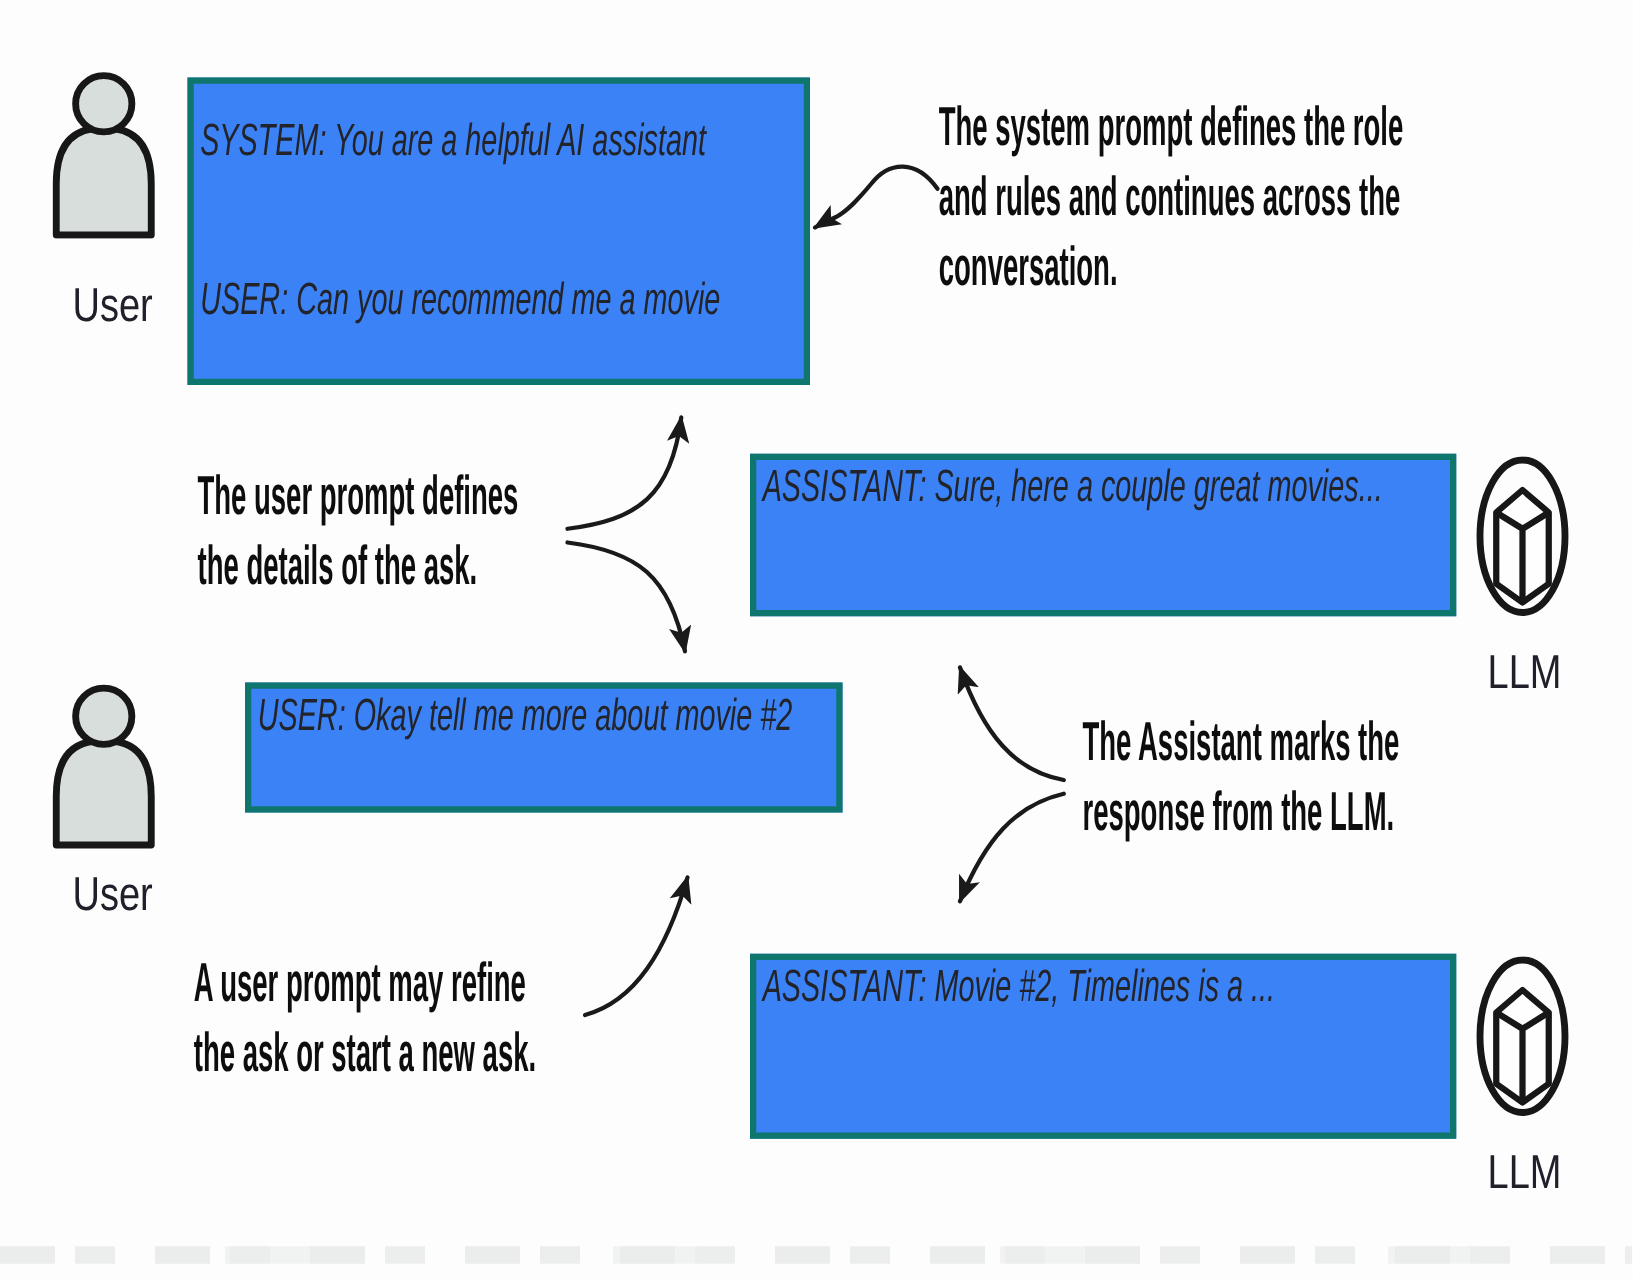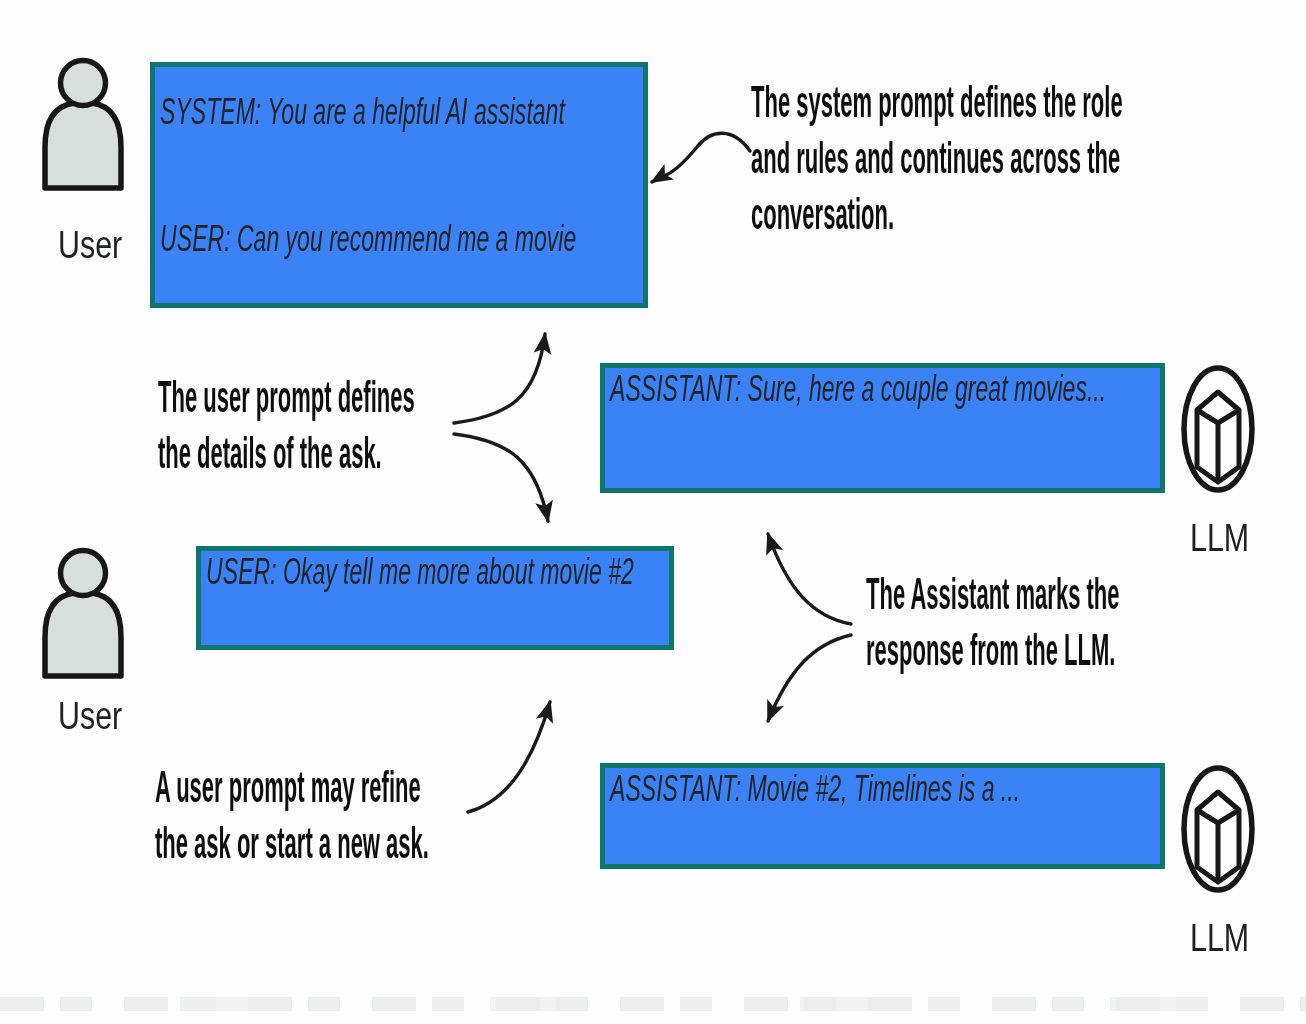--- a/index.html
+++ b/index.html
@@ -146,21 +146,21 @@
   <div class="note" style="left:866px; top:566px;">
     <div>The Assistant marks the</div>
     <div>response from the LLM.</div>
   </div>
 
   <div class="note" style="left:155px; top:759px;">
     <div>A user prompt may refine</div>
     <div>the ask or start a new ask.</div>
   </div>
 
-  <div class="msgbox single" style="left:600px; top:763px; width:565px; height:106px;">
+  <div class="msgbox single" style="left:600px; top:763px; width:565px; height:148px;">
     <div class="msgline">ASSISTANT: Movie #2, Timelines is a ...</div>
   </div>
 
   <div class="icon-wrap" style="left:1180px; top:765px;">
     <svg width="78" height="132" viewBox="0 0 78 132">
       <ellipse cx="38" cy="64" rx="34" ry="61" fill="none" stroke="#171717" stroke-width="5.5"></ellipse>
       <path d="M38,27 L59,45 L59,102 L38,117 L17,102 L17,45 Z" fill="#fefefe" stroke="#171717" stroke-width="5" stroke-linejoin="round"></path>
       <path d="M17,45 L38,58 L59,45 M38,58 L38,117" fill="none" stroke="#171717" stroke-width="5" stroke-linejoin="round"></path>
     </svg>
   </div>

